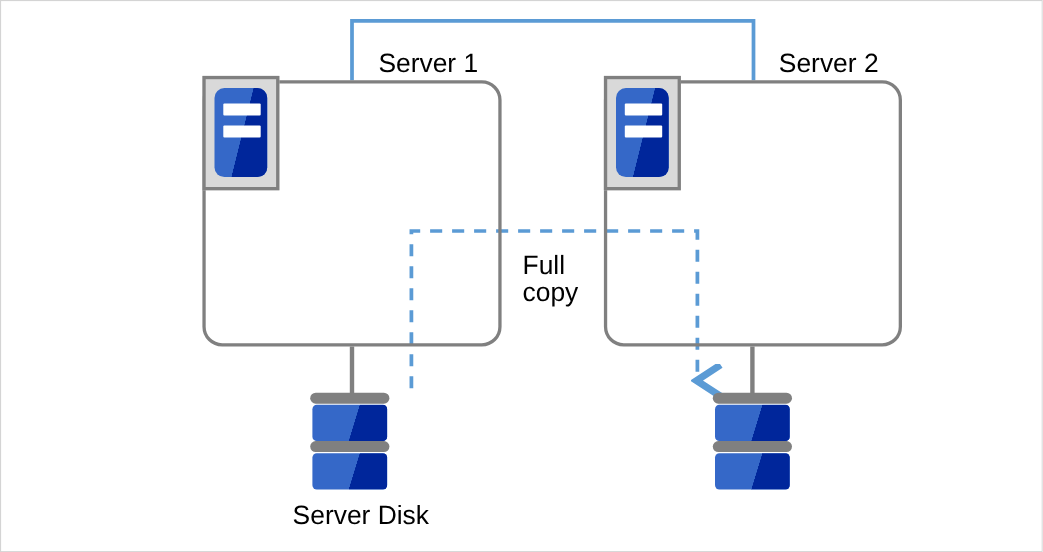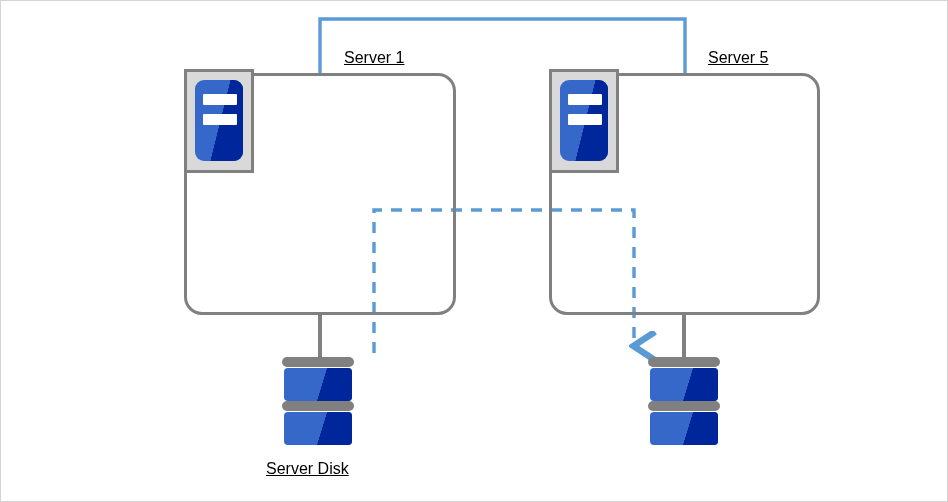--- a/index.html
+++ b/index.html
@@ -23,25 +23,24 @@
     top: 0;
     width: 948px;
     height: 502px;
     pointer-events: none;
   }
 
   
   .label {
     position: absolute;
     font-family: "Liberation Sans", sans-serif;
-    font-size: 16px;
+    font-size: 24px;
     color: #000000;
     white-space: pre;
     line-height: 23px;
-    text-decoration: underline;
   }
   #server1-label { left: 343px; top: 45px; }
   #server2-label { left: 707px; top: 45px; }
   #mirror-disk-label { left: 265px; top: 456px; }
   #fullcopy-label {
     left: 474px;
     top: 228px;
     line-height: 25px;
   }
 
@@ -173,22 +172,24 @@
   <div class="server-box" id="server2-box"></div>
 
   <div class="server-icon" id="server2-icon">
     <div class="server-icon-inner">
       <div class="server-icon-shade"></div>
       <div class="server-icon-bar b1"></div>
       <div class="server-icon-bar b2"></div>
     </div>
   </div>
 
-  <div class="label" id="server2-label">Server 5</div>
-
+  <div class="label" id="server2-label">Server 2</div>
+
+  <div class="label" id="fullcopy-label">Full
+copy</div>
 
   <div class="disk" id="disk1">
     <div class="disk-bar top"></div>
     <div class="disk-block upper">
       <div class="disk-block-shade"></div>
     </div>
     <div class="disk-bar mid"></div>
     <div class="disk-block lower">
       <div class="disk-block-shade"></div>
     </div>

